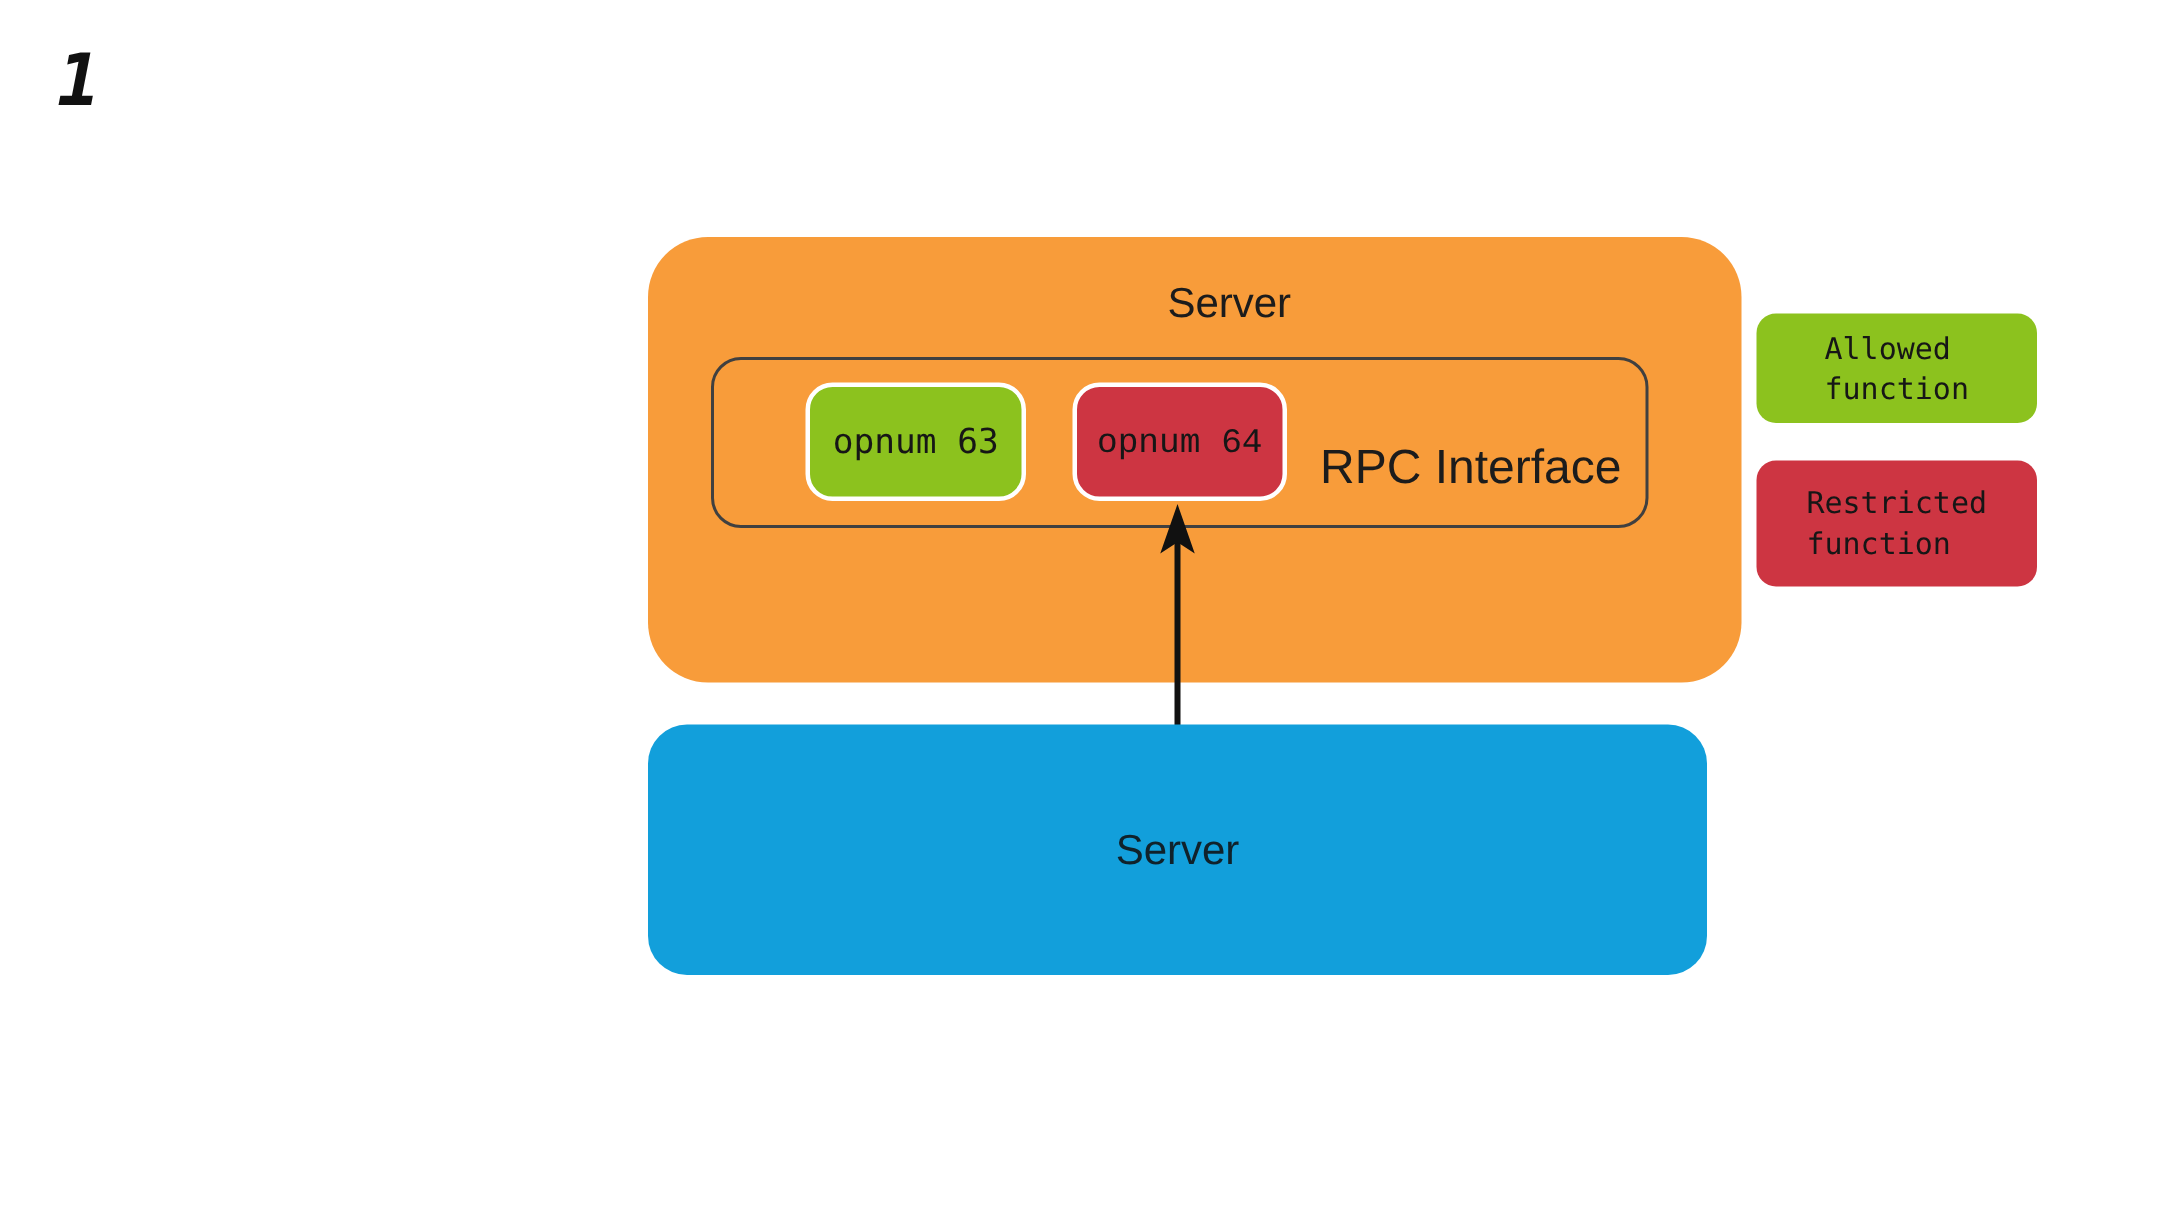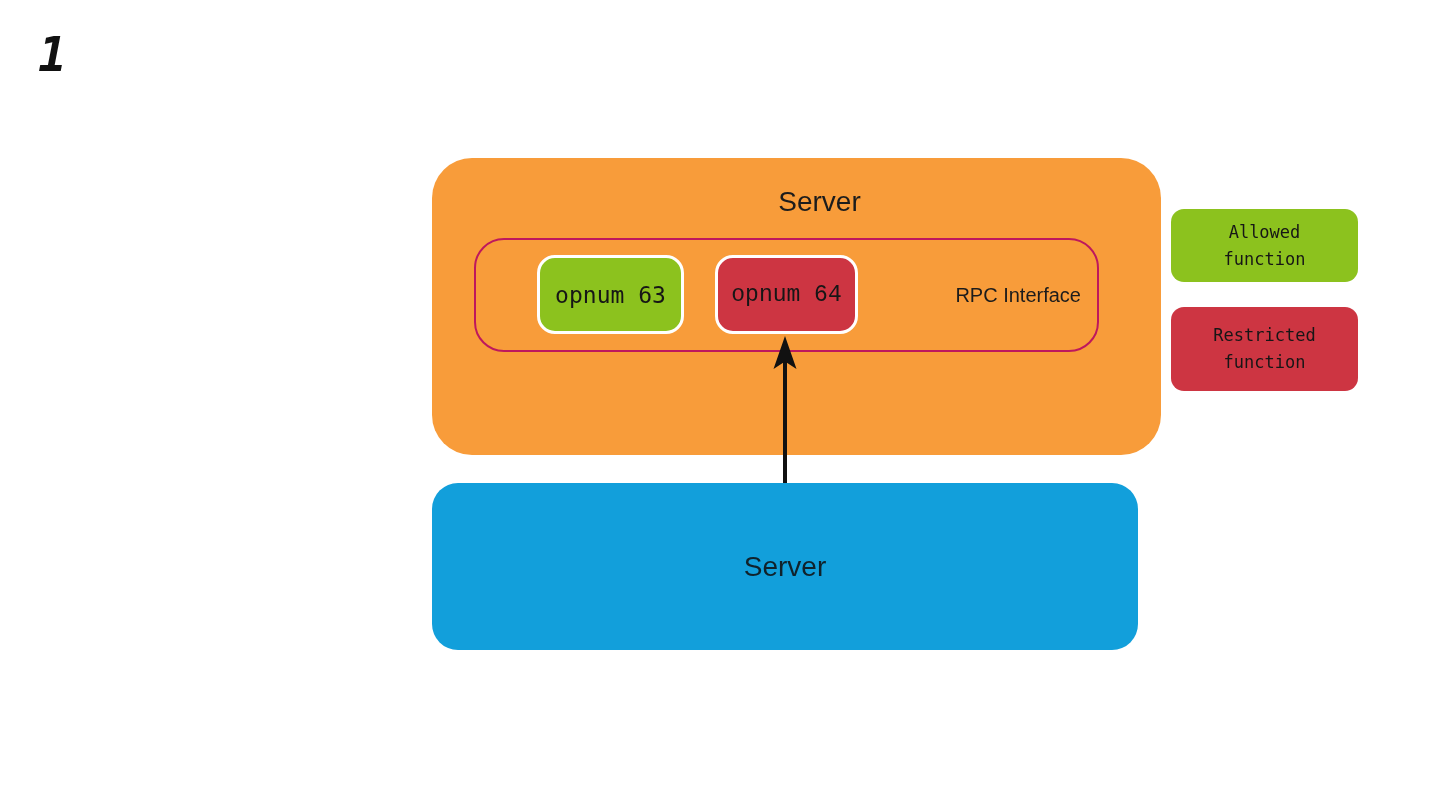--- a/index.html
+++ b/index.html
@@ -44,22 +44,22 @@
   }
   .server-box .server-label { top: 28px; }
 
   
   .rpc-box {
     position: absolute;
     left: 42px;
     top: 80px;
     width: 625px;
     height: 114px;
-    border: 2px solid #be185d;
-    border-radius: 30px;
+    border: 2px solid #404040;
+    border-radius: 20px;
     box-sizing: border-box;
     text-align: center;
   }
   .opnum {
     position: absolute;
     top: 15px;
     height: 79px;
     border: 3px solid #ffffff;
     border-radius: 18px;
     box-sizing: border-box;
@@ -68,25 +68,25 @@
     justify-content: center;
     font-family: "DejaVu Sans Mono", monospace;
     font-size: 23px;
     color: #161616;
   }
   .opnum.allowed    { left: 61px;  width: 147px; background: var(--green, #8CC21E); }
   .opnum.restricted { left: 239px; width: 143px; background: var(--red, #CD3542); font-family: Liberation Mono, monospace; }
   .rpc-label {
     position: absolute;
     right: 16px;
-    top: 0;
+    top: 16px;
     height: 100%;
     display: flex;
     align-items: center;
-    font-size: 20px;
+    font-size: 32px;
     color: var(--text-dark, #1C1C1C);
   }
 
   
   .arrow-svg {
     position: absolute;
     left: 0;
     top: 0;
     pointer-events: none;
   }
@@ -116,23 +116,23 @@
     top: 209px;
     width: 187px;
   }
   .legend-item {
     width: 100%;
     box-sizing: border-box;
     border-radius: 13px;
     display: flex;
     align-items: center;
     justify-content: center;
-    text-align: center;
+    text-align: left;
     font-family: "DejaVu Sans Mono", monospace;
-    font-size: 17px;
+    font-size: 20px;
     line-height: 27px;
     color: #161616;
     white-space: pre-line;
   }
   .legend-item.allowed    { height: 73px; background: var(--green, #8CC21E); margin-bottom: 25px; }
   .legend-item.restricted { height: 84px; background: var(--red, #CD3542); }
 </style>
 </head>
 <body>
 

